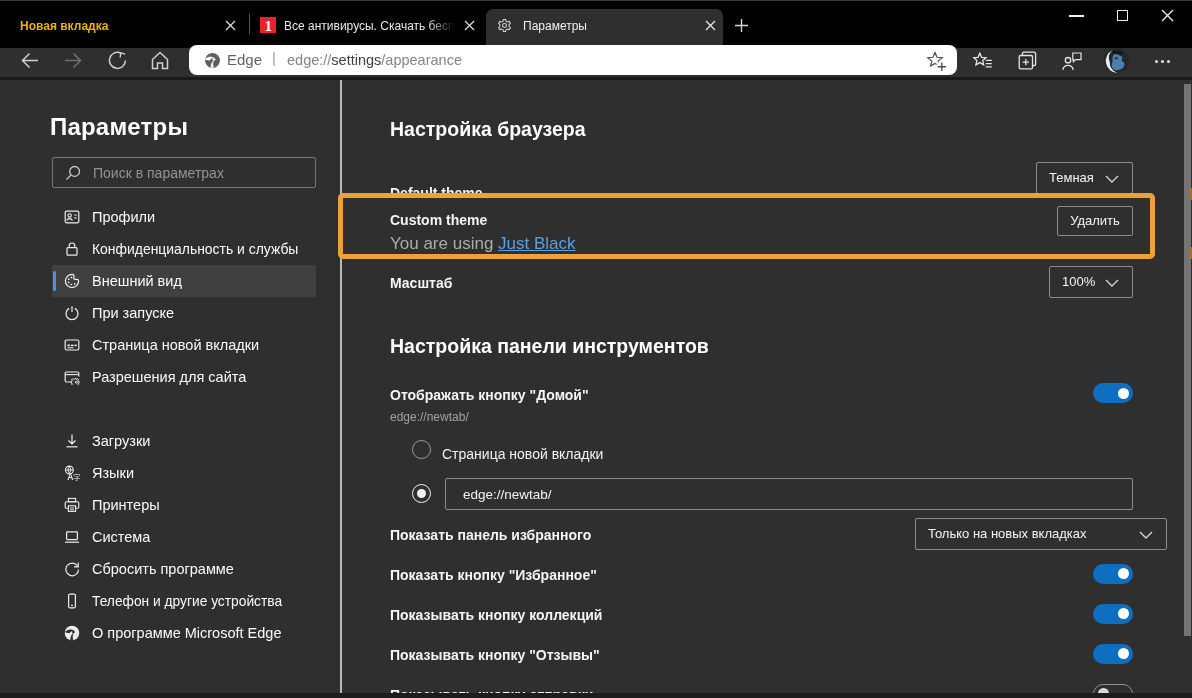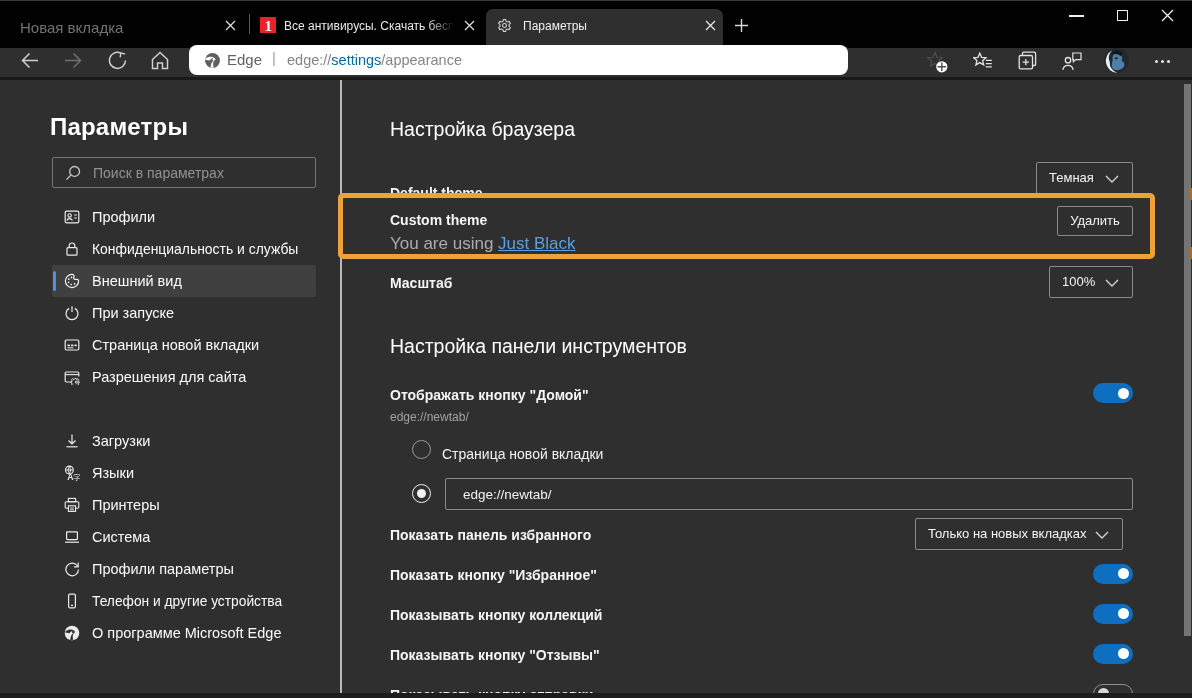--- a/index.html
+++ b/index.html
@@ -3,47 +3,47 @@
 <meta charset="utf-8">
 <style>
   * { margin:0; padding:0; box-sizing:border-box; }
   html,body { width:1192px; height:698px; overflow:hidden; }
   body { font-family:"Liberation Sans", sans-serif; background:#2f2f30; position:relative; }
   .abs { position:absolute; }
   svg { display:block; }
 
   
   #tabbar { position:absolute; left:0; top:0; width:1192px; height:48px; background:#010101; }
-  #tab1-title { left:20px; top:19px; color:#737373; font-size:15px; position:absolute; }
+  #tab1-title { left:20px; top:19px; color:#eab308; font-size:12px; position:absolute;font-weight:bold; }
   #tab2-title { left:284px; top:19px; color:#ebebeb; font-size:12px; position:absolute; width:170px; white-space:nowrap; overflow:hidden; }
   #activetab { position:absolute; left:486px; top:9px; width:237px; height:39px; background:#2f2f30; border-radius:7px 7px 0 0; }
   #activetab-title { position:absolute; left:37px; top:10px; color:#f2f2f2; font-size:12px; }
 
   
   #toolbar { position:absolute; left:0; top:48px; width:1192px; height:29px; background:#2f2f30; }
   #toolbar-strip { position:absolute; left:0; top:77px; width:1192px; height:3px; background:#191919; }
-  #omnibox { position:absolute; left:189px; top:-3px; width:659px; height:30px; background:#ffffff; border-radius:8px; }
+  #omnibox { position:absolute; left:189px; top:-3px; width:768px; height:30px; background:#ffffff; border-radius:8px; }
 
   
   #page { position:absolute; left:0; top:80px; width:1192px; height:618px; background:#2f2f30; }
   #divider { position:absolute; left:340px; top:0px; width:2px; height:614px; background:#b9b9b9; }
   #bottomstrip { position:absolute; left:0; top:613px; width:1192px; height:5px; background:#1d1d1d; }
 
   
   #side-h1 { position:absolute; left:50px; top:33px; font-size:24px; font-weight:bold; color:#fff; letter-spacing:0.2px; }
   #searchbox { position:absolute; left:52px; top:76.5px; width:264px; height:31px; border:1px solid #767676; border-radius:2px; }
   #searchbox span { position:absolute; left:40px; top:7px; font-size:14px; color:#929292; }
   .navrow { position:absolute; left:52px; width:264px; height:32px; }
   .navrow .lbl { position:absolute; left:40px; top:8.5px; font-size:14.5px; color:#fbfbfb; white-space:nowrap; }
   .navrow .ic { position:absolute; left:12px; top:8px; width:16px; height:16px; }
   #nav-sel { position:absolute; left:52px; width:264px; height:32px; background:#404040; border-radius:2px; }
   #nav-sel-bar { position:absolute; left:1px; top:6px; width:3px; height:20px; background:#4795e2; border-radius:2px; }
 
   
-  .h2 { position:absolute; left:390px; font-size:19.5px; font-weight:normal; color:#fff; }
+  .h2 { position:absolute; left:390px; font-size:19.5px; font-weight:bold; color:#fff; }
   .rowlbl { position:absolute; left:390px; font-size:14px; font-weight:bold; color:#f5f5f5; }
   .drop { position:absolute; height:32px; border:1px solid #8a8a8a; border-radius:2px; background:transparent; color:#f5f5f5; font-size:13px; line-height:30px; padding-left:12px; }
   .toggle { position:absolute; left:1093px; width:40px; height:20px; border-radius:10px; background:#0e6fc1; }
   .toggle .knob { position:absolute; right:4px; top:4.5px; width:11px; height:11px; border-radius:50%; background:#fff; }
   .toggle-off { position:absolute; left:1093px; width:40px; height:20px; border-radius:10px; border:1px solid #8f8f8f; background:transparent; }
   .toggle-off .knob { position:absolute; left:4px; top:3.5px; width:11px; height:11px; border-radius:50%; background:#d8d8d8; }
 
   #orange-box { position:absolute; left:338px; top:113px; width:817px; height:66px; border:5px solid #eba338; border-radius:5px; }
 
   #scrollthumb { position:absolute; left:1184px; top:4px; width:7px; height:552px; background:#747474; border-radius:0px; }
@@ -106,21 +106,21 @@
     </svg>
   <div id="omnibox">
     <svg class="abs" style="left:15px;top:7px;" width="17" height="17" viewBox="0 0 32 32">
         <circle cx="16" cy="16" r="14" fill="#5f5f5f"></circle>
         <path d="M2.3 12.5 C8 8.2 14.5 7.8 20 10.5 C15.5 11 12.3 13.2 10.6 16.2 L2 14.6 Z" fill="#fff"></path>
         <path d="M12.3 29.8 C12.6 22.5 14.8 17.8 19.2 15.2 C16.4 21 16.9 25.6 18.6 28.7 C16.6 29.7 14.4 30 12.3 29.8 Z" fill="#fff" opacity=".92"></path>
         <circle cx="18.6" cy="13.8" r="2.7" fill="#fff"></circle>
       </svg>
     <span class="abs" style="left:38px;top:6px;font-size:15px;color:#5f6368;">Edge</span>
     <span class="abs" style="left:83px;top:4px;font-size:15px;color:#9aa0a6;">|</span>
-    <span class="abs" style="left:98px;top:7px;font-size:14.5px;color:#80868b;">edge://<span style="color:#0369a1;">settings</span>/appearance</span>
+    <span class="abs" style="left:98px;top:7px;font-size:14.5px;color:#80868b;">edge://<span style="color:#404040;">settings</span>/appearance</span>
     <svg class="abs" style="left:737px;top:6px;" width="22" height="22" viewBox="0 0 22 22">
         <path fill="none" stroke="#4e4e4e" stroke-width="1.2" d="M9 1.6 L11 6.3 L16.2 6.7 L12.2 10.1 L13.4 15.1 L9 12.4 L4.6 15.1 L5.8 10.1 L1.8 6.7 L7 6.3 Z"></path>
         <circle cx="15.8" cy="15.8" r="5.6" fill="#ffffff"></circle>
         <path d="M15.8 11.6 V20 M11.6 15.8 H20" stroke="#4e4e4e" stroke-width="1.4"></path>
       </svg>
   </div>
 
   <svg class="abs" style="left:973px;top:4px;" width="20" height="18" viewBox="0 0 20 18">
       <path fill="none" stroke="#e4e4e4" stroke-width="1.3" d="M6.8 1.2 L8.6 5.3 L13 5.7 L9.7 8.6 L10.7 12.9 L6.8 10.6 L2.9 12.9 L3.9 8.6 L0.6 5.7 L5 5.3 Z"></path>
       <path d="M12.8 8.3 H18.8 M12.8 11.6 H18.8 M12.8 14.9 H18.8" stroke="#e4e4e4" stroke-width="1.3"></path>
@@ -249,21 +249,21 @@
         <rect x="2.6" y="2.8" width="10.8" height="7.8" rx="0.8" fill="none" stroke="#ededed" stroke-width="1.2"></rect>
         <path d="M1 13.2 h14" stroke="#ededed" stroke-width="1.2"></path>
       </svg>
     <div class="lbl">Система</div>
   </div>
   <div class="navrow" style="top:472.6px;">
     <svg class="ic" viewBox="0 0 16 16">
         <path d="M13.6 5.2 a6.3 6.3 0 1 0 .9 3.3" fill="none" stroke="#ededed" stroke-width="1.2"></path>
         <path d="M14.2 1.6 L14.2 5.8 L10 5.8" fill="none" stroke="#ededed" stroke-width="1.2"></path>
       </svg>
-    <div class="lbl">Профили параметры</div>
+    <div class="lbl">Сбросить программе</div>
   </div>
   <div class="navrow" style="top:504.6px;">
     <svg class="ic" viewBox="0 0 16 16">
         <rect x="4.6" y="1.2" width="6.8" height="13.6" rx="1.2" fill="none" stroke="#ededed" stroke-width="1.2"></rect>
         <path d="M7 12.4 h2" stroke="#ededed" stroke-width="1.1"></path>
       </svg>
     <div class="lbl" style="transform:scaleX(.95);transform-origin:0 50%;">Телефон и другие устройства</div>
   </div>
   <div class="navrow" style="top:536.6px;">
     <svg class="ic" viewBox="0 0 32 32">
@@ -302,21 +302,21 @@
   <div class="abs" style="left:412px; top:360px; width:19px; height:19px; border:1.6px solid #9a9a9a; border-radius:50%;"></div>
   <div class="abs" style="left:442px; top:366px; font-size:14px; color:#f2f2f2;">Страница новой вкладки</div>
 
   <div class="abs" style="left:412px; top:404px; width:19px; height:19px; border:1.6px solid #f2f2f2; border-radius:50%;"></div>
   <div class="abs" style="left:417px; top:409px; width:9px; height:9px; background:#f2f2f2; border-radius:50%;"></div>
   <div class="abs" style="left:445px; top:398px; width:688px; height:32px; border:1px solid #8a8a8a; border-radius:2px;">
     <span style="position:absolute; left:17px; top:8px; font-size:13.5px; color:#f2f2f2;">edge://newtab/</span>
   </div>
 
   <div class="rowlbl" style="top:447px;">Показать панель избранного</div>
-  <div class="drop" style="left:915px; top:438px; width:208px;">Только на новых вкладках<svg style="position:absolute;right:13px;top:12px;" width="14" height="8" viewBox="0 0 14 8">
+  <div class="drop" style="left:915px; top:438px; width:252px;">Только на новых вкладках<svg style="position:absolute;right:13px;top:12px;" width="14" height="8" viewBox="0 0 14 8">
         <path d="M1 1 L7 7 L13 1" fill="none" stroke="#d4d4d4" stroke-width="1.4"></path>
       </svg></div>
 
   <div class="rowlbl" style="top:487px;">Показать кнопку "Избранное"</div>
   <div class="toggle" style="top:483.5px;">
       <div class="knob"></div>
     </div>
 
   <div class="rowlbl" style="top:527px;">Показывать кнопку коллекций</div>
   <div class="toggle" style="top:523.5px;">

